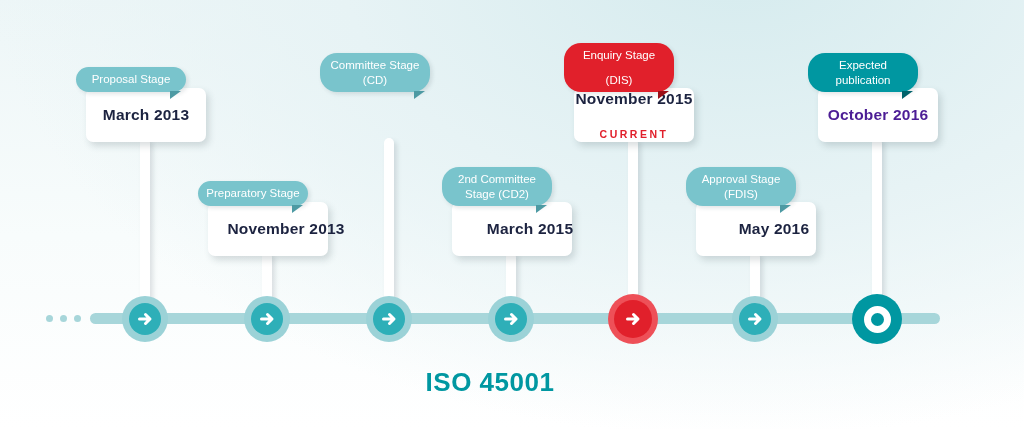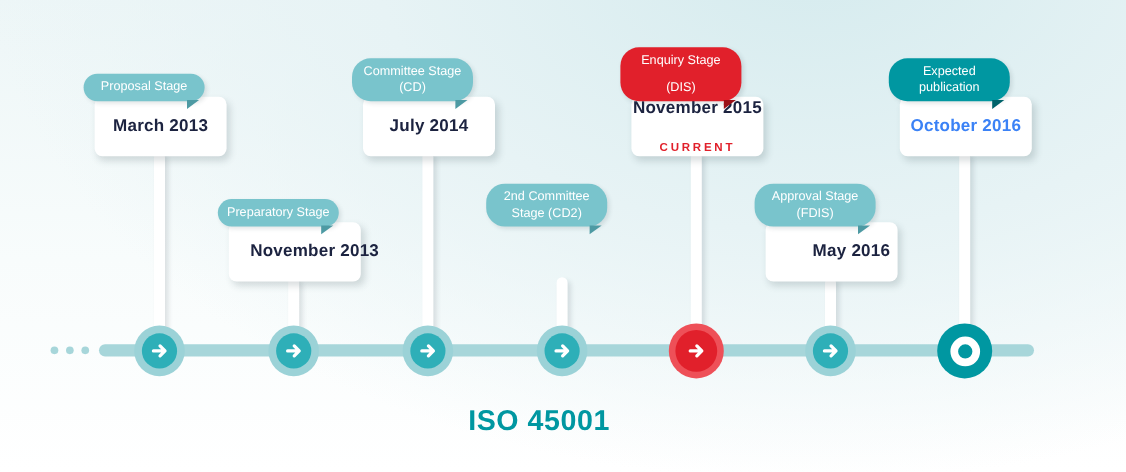--- a/index.html
+++ b/index.html
@@ -64,21 +64,21 @@
     box-shadow:3px 4px 7px rgba(50,70,80,.18);
     display:flex; flex-direction:column; align-items:center; justify-content:center;
   }
   .pos-high .card{ top:88px; }
   .pos-low  .card{ top:202px;padding-left:36px; }
 
   .date{
     font-size:15.5px; font-weight:bold; color:#1c2340;
     letter-spacing:.2px; white-space:nowrap;
   }
-  .theme-teal-dark .date{ color:#3b82f6; }
+  .theme-teal-dark .date{ color:#4c1d95; }
   .note{
     font-size:10.5px; font-weight:bold; color:#e1202b;
     letter-spacing:2.5px; margin-top:20px;
   }
   .note:empty{ display:none; }
 
   
   .tab{
     position:absolute; left:calc(var(--cx) - 69px); width:110px; min-height:25px;
     background:#79c4cc; border-radius:17px; z-index:5;
@@ -158,40 +158,40 @@
 
   <div class="milestone pos-high theme-teal" style="--cx:389px">
     <div class="stem"></div>
     <div class="marker">
       <span class="marker-inner">
         <svg class="arrow" viewBox="0 0 18 18">
             <path d="M3.5 9H13M9.5 4.5 14 9l-4.5 4.5" fill="none" stroke="#fff" stroke-width="3" stroke-linecap="round" stroke-linejoin="round"></path>
           </svg>
       </span>
     </div>
-    <div class="card">
-      <div class="date">July 2014</div>
-
-    </div>
     <div class="tab">
       <span class="tab-line">Committee Stage</span>
       <span class="tab-line">(CD)</span>
       <span class="fold"></span>
     </div>
   </div>
 
   <div class="milestone pos-low theme-teal" style="--cx:511px">
     <div class="stem"></div>
     <div class="marker">
       <span class="marker-inner">
         <svg class="arrow" viewBox="0 0 18 18">
             <path d="M3.5 9H13M9.5 4.5 14 9l-4.5 4.5" fill="none" stroke="#fff" stroke-width="3" stroke-linecap="round" stroke-linejoin="round"></path>
           </svg>
       </span>
     </div>
+    <div class="card">
+      <div class="date">March 2015</div>
+
+    </div>
     <div class="tab">
       <span class="tab-line">2nd Committee</span>
       <span class="tab-line">Stage (CD2)</span>
       <span class="fold"></span>
     </div>
   </div>
 
   <div class="milestone pos-high theme-red" style="--cx:633px">
     <div class="stem"></div>
     <div class="marker">

